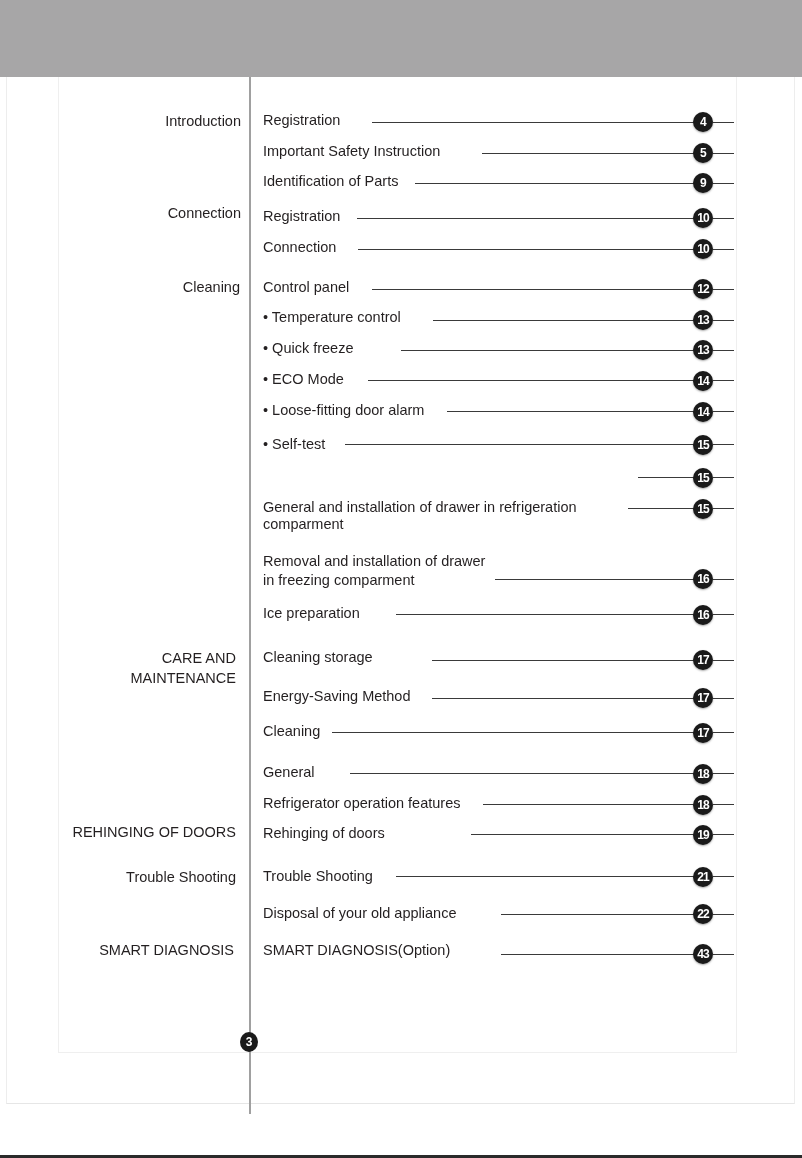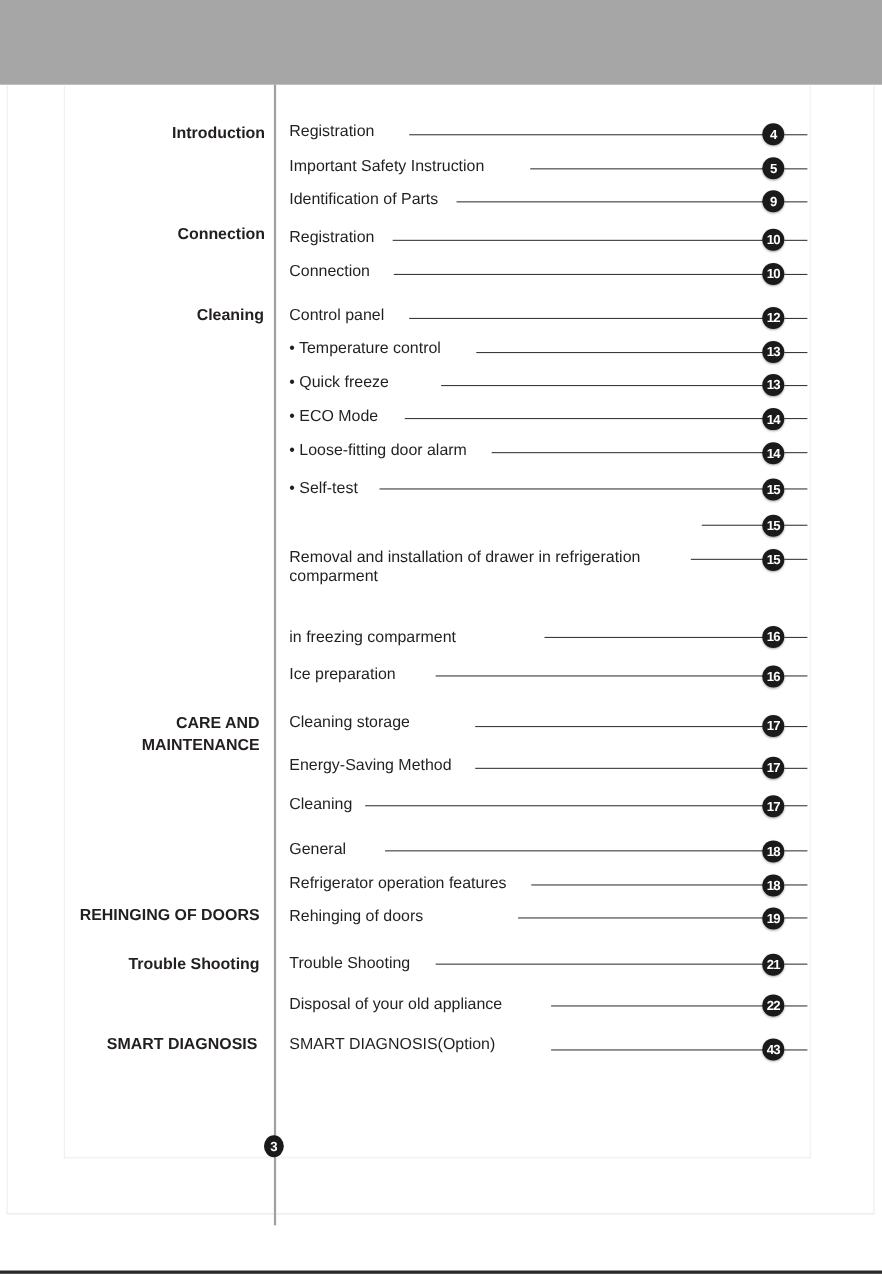--- a/index.html
+++ b/index.html
@@ -25,21 +25,21 @@
   }
   .divider {
     position: absolute; left: 249px; top: 77px; width: 1.5px; height: 1037px;
     background: #a0a0a0;
   }
   .bottom-rule {
     position: absolute; left: 0; top: 1155px; width: 802px; height: 3px; background: #2a2a2a;
   }
   .section-label {
     position: absolute; right: 561px; text-align: right;
-    font-weight: bold; font-size: 14.5px; line-height: 20px; color: #231f20;
+    font-weight: normal; font-size: 14.5px; line-height: 20px; color: #231f20;
     white-space: nowrap;
   }
   .entry {
     position: absolute; left: 263px; width: 472px; height: 22px;
   }
   .entry-text {
     position: absolute; left: 0; top: 0;
     font-size: 14.5px; line-height: 19.5px; color: #231f20; white-space: nowrap;
   }
   .leader {
@@ -153,28 +153,29 @@
   <div class="badge" style="left:430px;top:0px">15</div>
 </div>
 
 <div class="entry" style="top:467px">
   <div class="leader" style="left:375px;width:56px;top:10px"></div>
   <div class="leader" style="left:450px;width:21px;top:10px"></div>
   <div class="badge" style="left:430px;top:1px">15</div>
 </div>
 
 <div class="entry" style="top:498px;height:40px">
-  <span class="entry-text">Removal and installation of drawer in refrigeration</span>
+  <span class="entry-text">General and installation of drawer in refrigeration</span>
   <span class="entry-text" style="top:17px">comparment</span>
   <div class="leader" style="left:365px;width:66px;top:10px"></div>
   <div class="leader" style="left:450px;width:21px;top:10px"></div>
   <div class="badge" style="left:430px;top:1px">15</div>
 </div>
 
 <div class="entry" style="top:552px;height:40px">
+  <span class="entry-text">Removal and installation of drawer</span>
   <span class="entry-text" style="top:19px">in freezing comparment</span>
   <div class="leader" style="left:232px;width:199px;top:27px"></div>
   <div class="leader" style="left:450px;width:21px;top:27px"></div>
   <div class="badge" style="left:430px;top:17px">16</div>
 </div>
 
 <div class="entry" style="top:604px">
   <span class="entry-text">Ice preparation</span>
   <div class="leader" style="left:133px;width:298px;top:10px"></div>
   <div class="leader" style="left:450px;width:21px;top:10px"></div>

